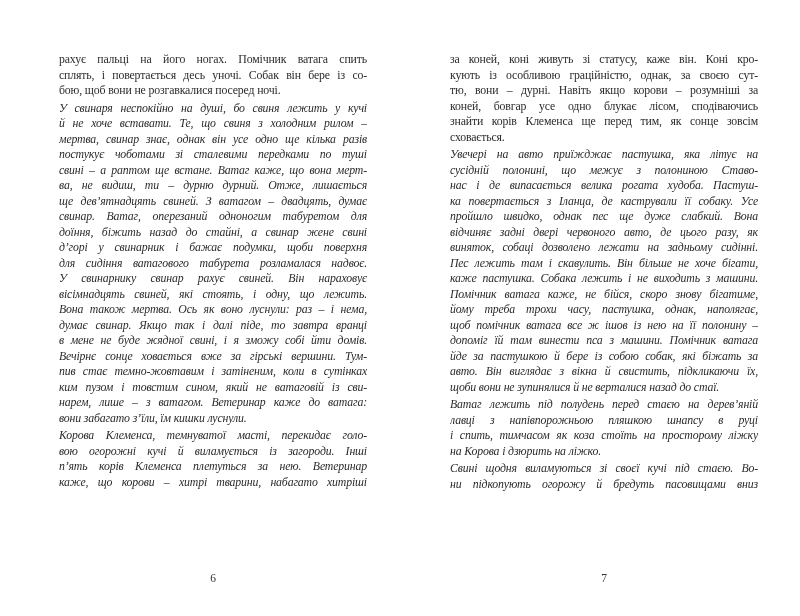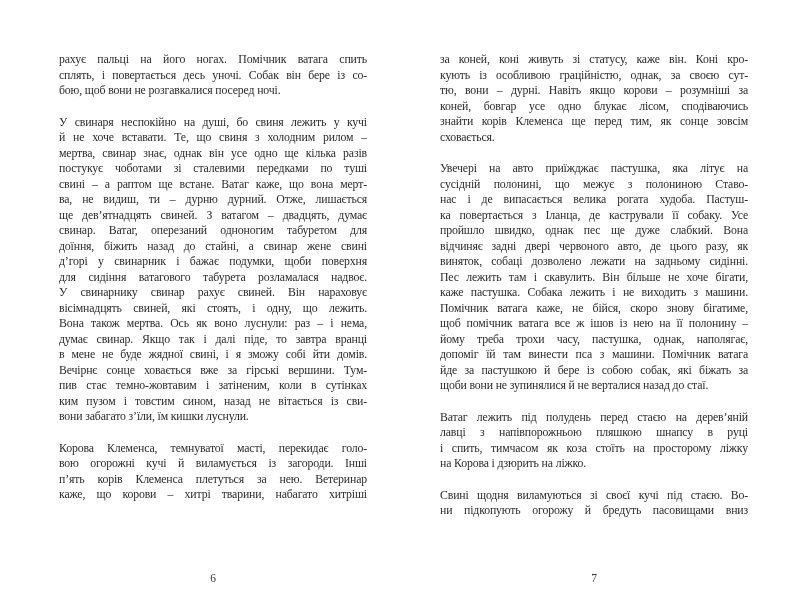--- a/index.html
+++ b/index.html
@@ -14,23 +14,23 @@
     background: #ffffff;
     font-family: "Liberation Serif", "DejaVu Serif", serif;
     color: #2b2b2b;
   }
   .page {
     position: absolute;
     top: 52px;
     width: 308px;
   }
   .page.left  { left: 59px; }
-  .page.right { left: 440px; }
+  .page.right { left: 450px; }
   .para { margin: 0; }
-  .para + .para { margin-top: 16px; }
+  .para + .para { margin-top: 2px; font-style: italic; }
   .line {
     height: 15.5px;
     line-height: 15.5px;
     font-size: 11.8px;
     letter-spacing: -0.15px;
     text-align: justify;
     text-align-last: justify;
     overflow: hidden;
   }
   
@@ -67,21 +67,22 @@
         <div class="line">доїння, біжить назад до стайні, а свинар жене свині</div>
         <div class="line">д’горі у свинарник і бажає подумки, щоби поверхня</div>
         <div class="line">для сидіння ватагового табурета розламалася надвоє.</div>
         <div class="line">У свинарнику свинар рахує свиней. Він нараховує</div>
         <div class="line">вісімнадцять свиней, які стоять, і одну, що лежить.</div>
         <div class="line">Вона також мертва. Ось як воно луснули: раз – і нема,</div>
         <div class="line">думає свинар. Якщо так і далі піде, то завтра вранці</div>
         <div class="line">в мене не буде жядної свині, і я зможу собі йти домів.</div>
         <div class="line">Вечірнє сонце ховається вже за гірські вершини. Тум-</div>
         <div class="line">пив стає темно-жовтавим і затіненим, коли в сутінках</div>
-        <div class="line">ким пузом і товстим сином, назад не вітається із сви-</div>
+        <div class="line">ким пузом і товстим сином, який не ватаговій із сви-</div>
+        <div class="line">нарем, лише – з ватагом. Ветеринар каже до ватага:</div>
         <div class="line">вони забагато з’їли, їм кишки луснули.</div>
       </div>
     <div class="para open">
         <div class="line">Корова Клеменса, темнуватої масті, перекидає голо-</div>
         <div class="line">вою огорожні кучі й виламується із загороди. Інші</div>
         <div class="line">п’ять корів Клеменса плетуться за нею. Ветеринар</div>
         <div class="line">каже, що корови – хитрі тварини, набагато хитріші</div>
       </div>
     <div class="folio">6</div>
   </section>
@@ -99,24 +100,25 @@
         <div class="line">Увечері на авто приїжджає пастушка, яка літує на</div>
         <div class="line">сусідній полонині, що межує з полониною Ставо-</div>
         <div class="line">нас і де випасається велика рогата худоба. Пастуш-</div>
         <div class="line">ка повертається з Іланца, де кастрували її собаку. Усе</div>
         <div class="line">пройшло швидко, однак пес ще дуже слабкий. Вона</div>
         <div class="line">відчиняє задні двері червоного авто, де цього разу, як</div>
         <div class="line">виняток, собаці дозволено лежати на задньому сидінні.</div>
         <div class="line">Пес лежить там і скавулить. Він більше не хоче бігати,</div>
         <div class="line">каже пастушка. Собака лежить і не виходить з машини.</div>
         <div class="line">Помічник ватага каже, не бійся, скоро знову бігатиме,</div>
+        <div class="line">йому треба трохи часу, пастушка, однак, наполягає,</div>
         <div class="line">щоб помічник ватага все ж ішов із нею на її полонину –</div>
-        <div class="line">йому треба трохи часу, пастушка, однак, наполягає,</div>
         <div class="line">допоміг їй там винести пса з машини. Помічник ватага</div>
         <div class="line">йде за пастушкою й бере із собою собак, які біжать за</div>
+        <div class="line">авто. Він виглядає з вікна й свистить, підкликаючи їх,</div>
         <div class="line">щоби вони не зупинялися й не верталися назад до стаї.</div>
       </div>
     <div class="para closed">
         <div class="line">Ватаг лежить під полудень перед стаєю на дерев’яній</div>
         <div class="line">лавці з напівпорожньою пляшкою шнапсу в руці</div>
         <div class="line">і спить, тимчасом як коза стоїть на просторому ліжку</div>
         <div class="line">на Корова і дзюрить на ліжко.</div>
       </div>
     <div class="para open">
         <div class="line">Свині щодня виламуються зі своєї кучі під стаєю. Во-</div>

